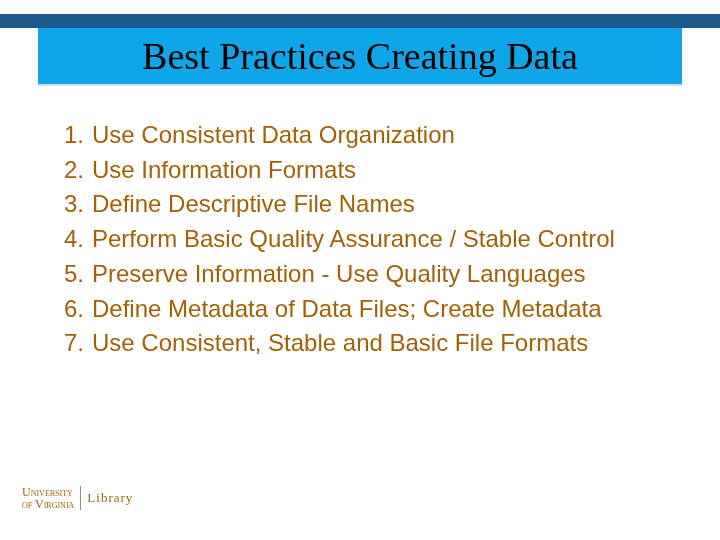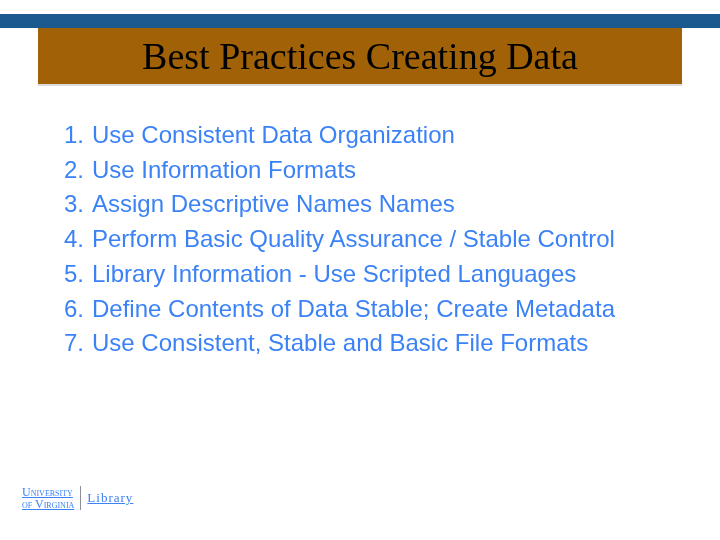--- a/index.html
+++ b/index.html
@@ -24,21 +24,21 @@
     right: 0;
     height: 14px;
     background: #1a5a8e;
   }
   .title-inner {
     position: absolute;
     top: 28px;
     left: 38px;
     right: 38px;
     height: 56px;
-    background: #a16207;
+    background: #0ea5e9;
     border-bottom: 2px solid #d9dde0;
     display: flex;
     align-items: center;
     justify-content: center;
   }
   .title-text {
     font-family: "Times New Roman", Times, serif;
     font-size: 38px;
     color: #000;
     white-space: nowrap;
@@ -54,40 +54,39 @@
     margin: 0;
     padding: 0;
     counter-reset: item;
   }
   .ol > li {
     counter-increment: item;
     position: relative;
     padding-left: 44px;
     font-size: 24px;
     line-height: 1.28;
-    color: #3b82f6;
+    color: #a16207;
     margin-bottom: 4px;
   }
   .ol > li::before {
     content: counter(item) ".";
     position: absolute;
     left: 0;
     top: 0;
     width: 36px;
     text-align: right;
   }
   .footer-logo {
     position: absolute;
     left: 22px;
     bottom: 18px;
     width: 120px;
     height: 36px;
-    color: #3b82f6;
+    color: #a16207;
     font-family: "Times New Roman", Times, serif;
-    text-decoration: underline;
   }
   .footer-logo .stack {
     display: flex;
     align-items: center;
     gap: 6px;
   }
   .footer-logo .mark {
     font-size: 12px;
     line-height: 1;
     letter-spacing: 0;
@@ -107,24 +106,24 @@
 
   <div class="title-band"></div>
   <div class="title-inner">
     <div class="title-text">Best Practices Creating Data</div>
   </div>
 
   <div class="body">
     <ol class="ol">
       <li><span>Use Consistent Data Organization</span></li>
       <li><span>Use Information Formats</span></li>
-      <li><span>Assign Descriptive Names Names</span></li>
+      <li><span>Define Descriptive File Names</span></li>
       <li><span>Perform Basic Quality Assurance / Stable Control</span></li>
-      <li><span>Library Information - Use Scripted Languages</span></li>
-      <li><span>Define Contents of Data Stable; Create Metadata</span></li>
+      <li><span>Preserve Information - Use Quality Languages</span></li>
+      <li><span>Define Metadata of Data Files; Create Metadata</span></li>
       <li><span>Use Consistent, Stable and Basic File Formats</span></li>
     </ol>
   </div>
 
   <div class="footer-logo">
     <div class="stack">
       <div class="mark">
         <span>University</span>
         <span>of Virginia</span>
       </div>

